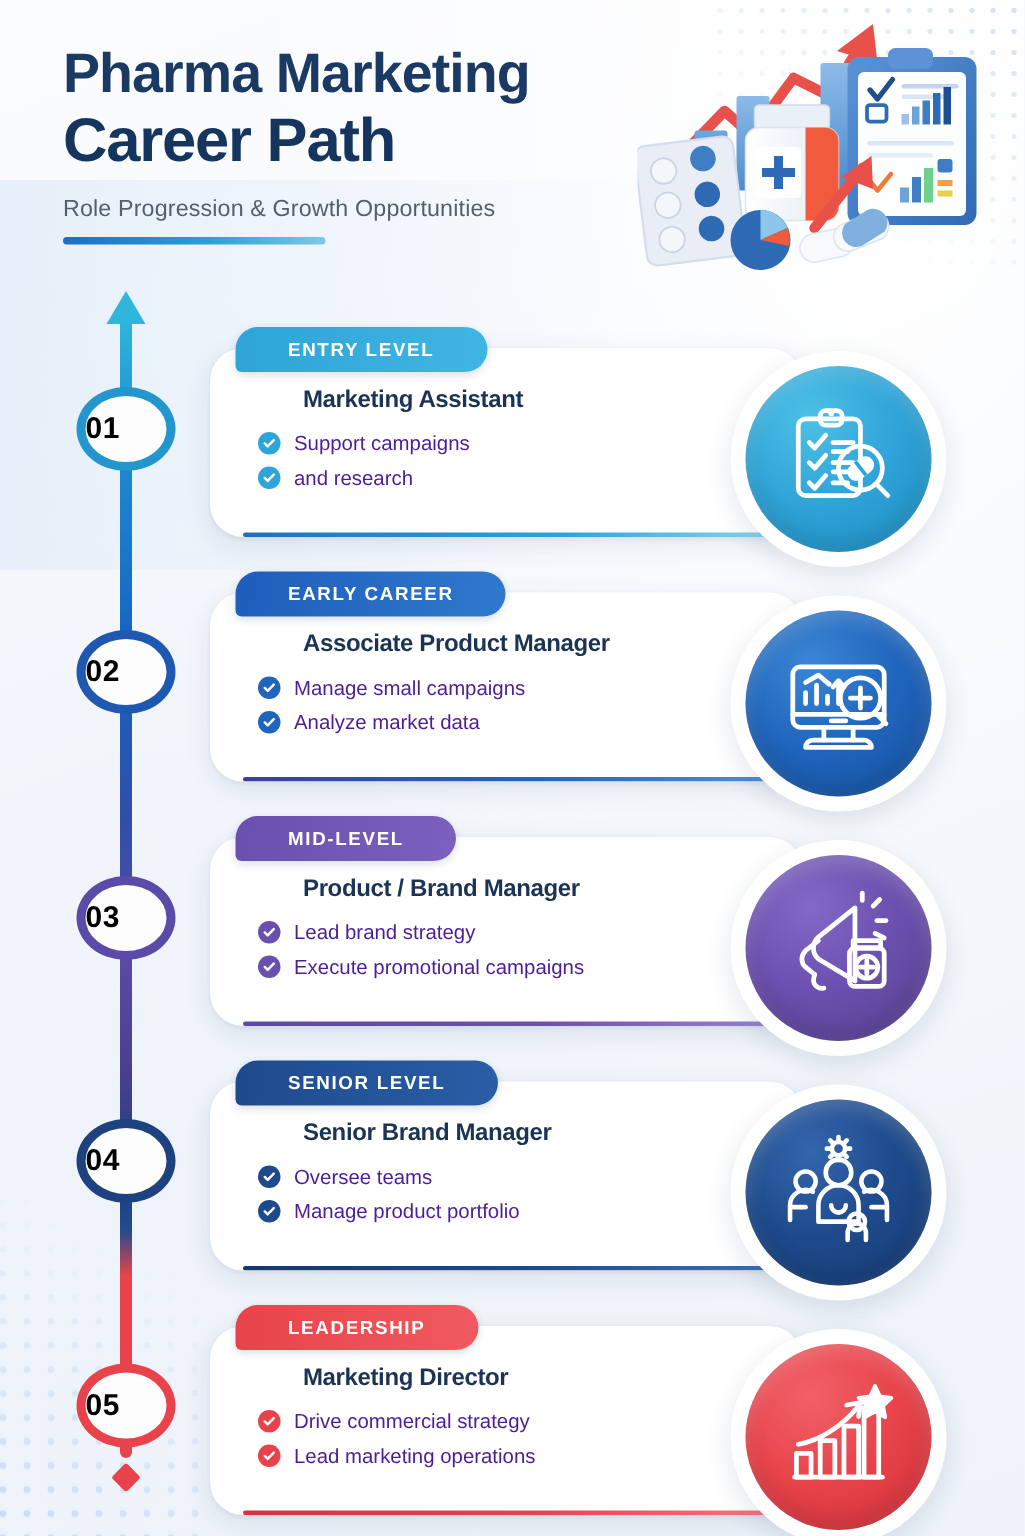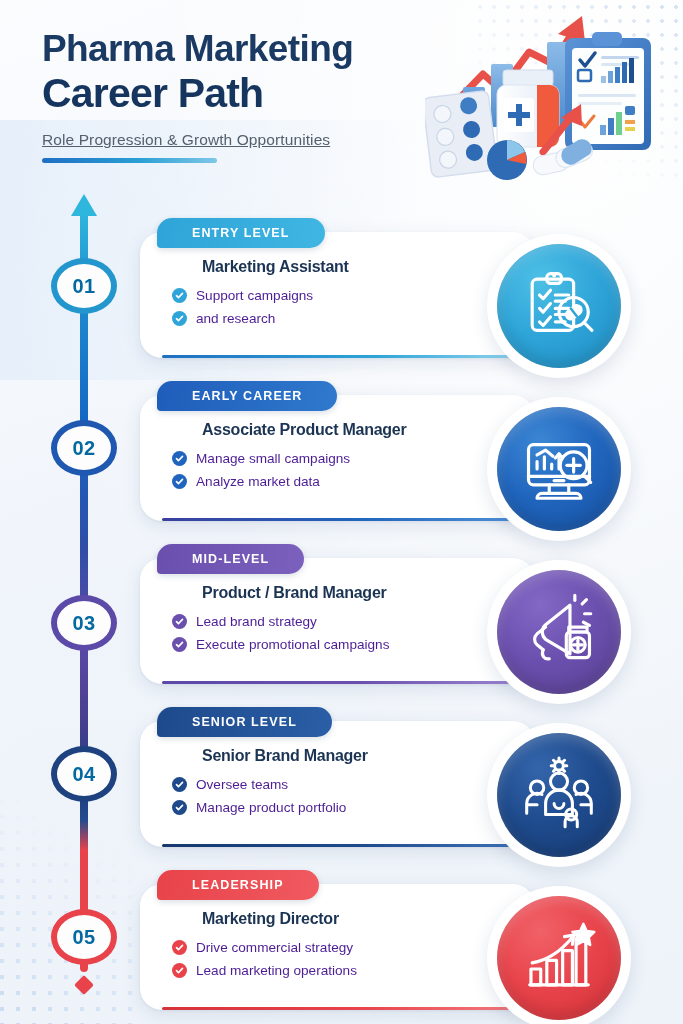--- a/index.html
+++ b/index.html
@@ -45,21 +45,21 @@
   }
   
   .header{position:relative;padding:28px 0 0 42px;z-index:5;}
   .title-l1{
     font-size:37px;font-weight:700;color:#1b3a63;letter-spacing:-.6px;line-height:1.12;
   }
   .title-l2{
     font-size:41px;font-weight:700;color:#16355e;letter-spacing:-.8px;line-height:1.1;margin-top:2px;
   }
   .subtitle{
-    margin-top:14px;font-size:15.5px;color:#54606e;font-weight:400;letter-spacing:.1px;text-decoration:underline;
+    margin-top:14px;font-size:15.5px;color:#54606e;font-weight:400;letter-spacing:.1px;
   }
   .sub-rule{
     margin-top:9px;width:175px;height:5px;border-radius:3px;
     background:linear-gradient(90deg,#1e6fc4 0%,#2a9fd4 55%,#7ec8e6 100%);
   }
   
   .hero{position:absolute;right:8px;top:12px;width:250px;height:175px;}
   
   .timeline{position:absolute;left:72px;top:196px;width:24px;height:790px;z-index:2;}
   .tl-line{
@@ -83,22 +83,22 @@
     content:"";position:absolute;left:0;top:0;
     border-left:13px solid transparent;border-right:13px solid transparent;
     border-bottom:22px solid #2eb6dd;
   }
   .tl-foot{
     position:absolute;left:5px;bottom:-6px;width:14px;height:14px;background:#e8434a;
     transform:rotate(45deg);border-radius:2px;
   }
   .node{
     position:absolute;left:-21px;width:66px;height:56px;border-radius:50%/50%;
-    display:flex;align-items:center;justify-content:center;
-    font-size:20px;font-weight:700;color:#0369a1;letter-spacing:.3px;
+    display:flex;align-items:center;
+    font-size:20px;font-weight:700;color:#000000;letter-spacing:.3px;
     background:#fdfdfd;
   }
   .node{border-style:solid;border-width:6px;}
   
   .cards{position:absolute;left:0;top:218px;width:683px;z-index:3;}
   .step{position:relative;height:163px;}
   .badge{
     position:absolute;left:157px;top:0;height:30px;
     display:flex;align-items:center;padding:0 35px;
     border-radius:15px 15px 15px 4px;
@@ -260,21 +260,21 @@
   <div class="timeline">
     <div class="tl-line"></div>
     <div class="tl-arrow"></div>
     <div class="tl-foot"></div>
     <div class="node" style="top:62px;border-color:#2296cd;">
       <span>01</span>
     </div>
     <div class="node" style="top:224px;border-color:#1f58b0;">
       <span>02</span>
     </div>
-    <div class="node" style="top:399px;border-color:#5b4aa8;">
+    <div class="node" style="top:388px;border-color:#5b4aa8;">
       <span>03</span>
     </div>
     <div class="node" style="top:550px;border-color:#1e4180;">
       <span>04</span>
     </div>
     <div class="node" style="top:713px;border-color:#e8434a;">
       <span>05</span>
     </div>
   </div>
 

